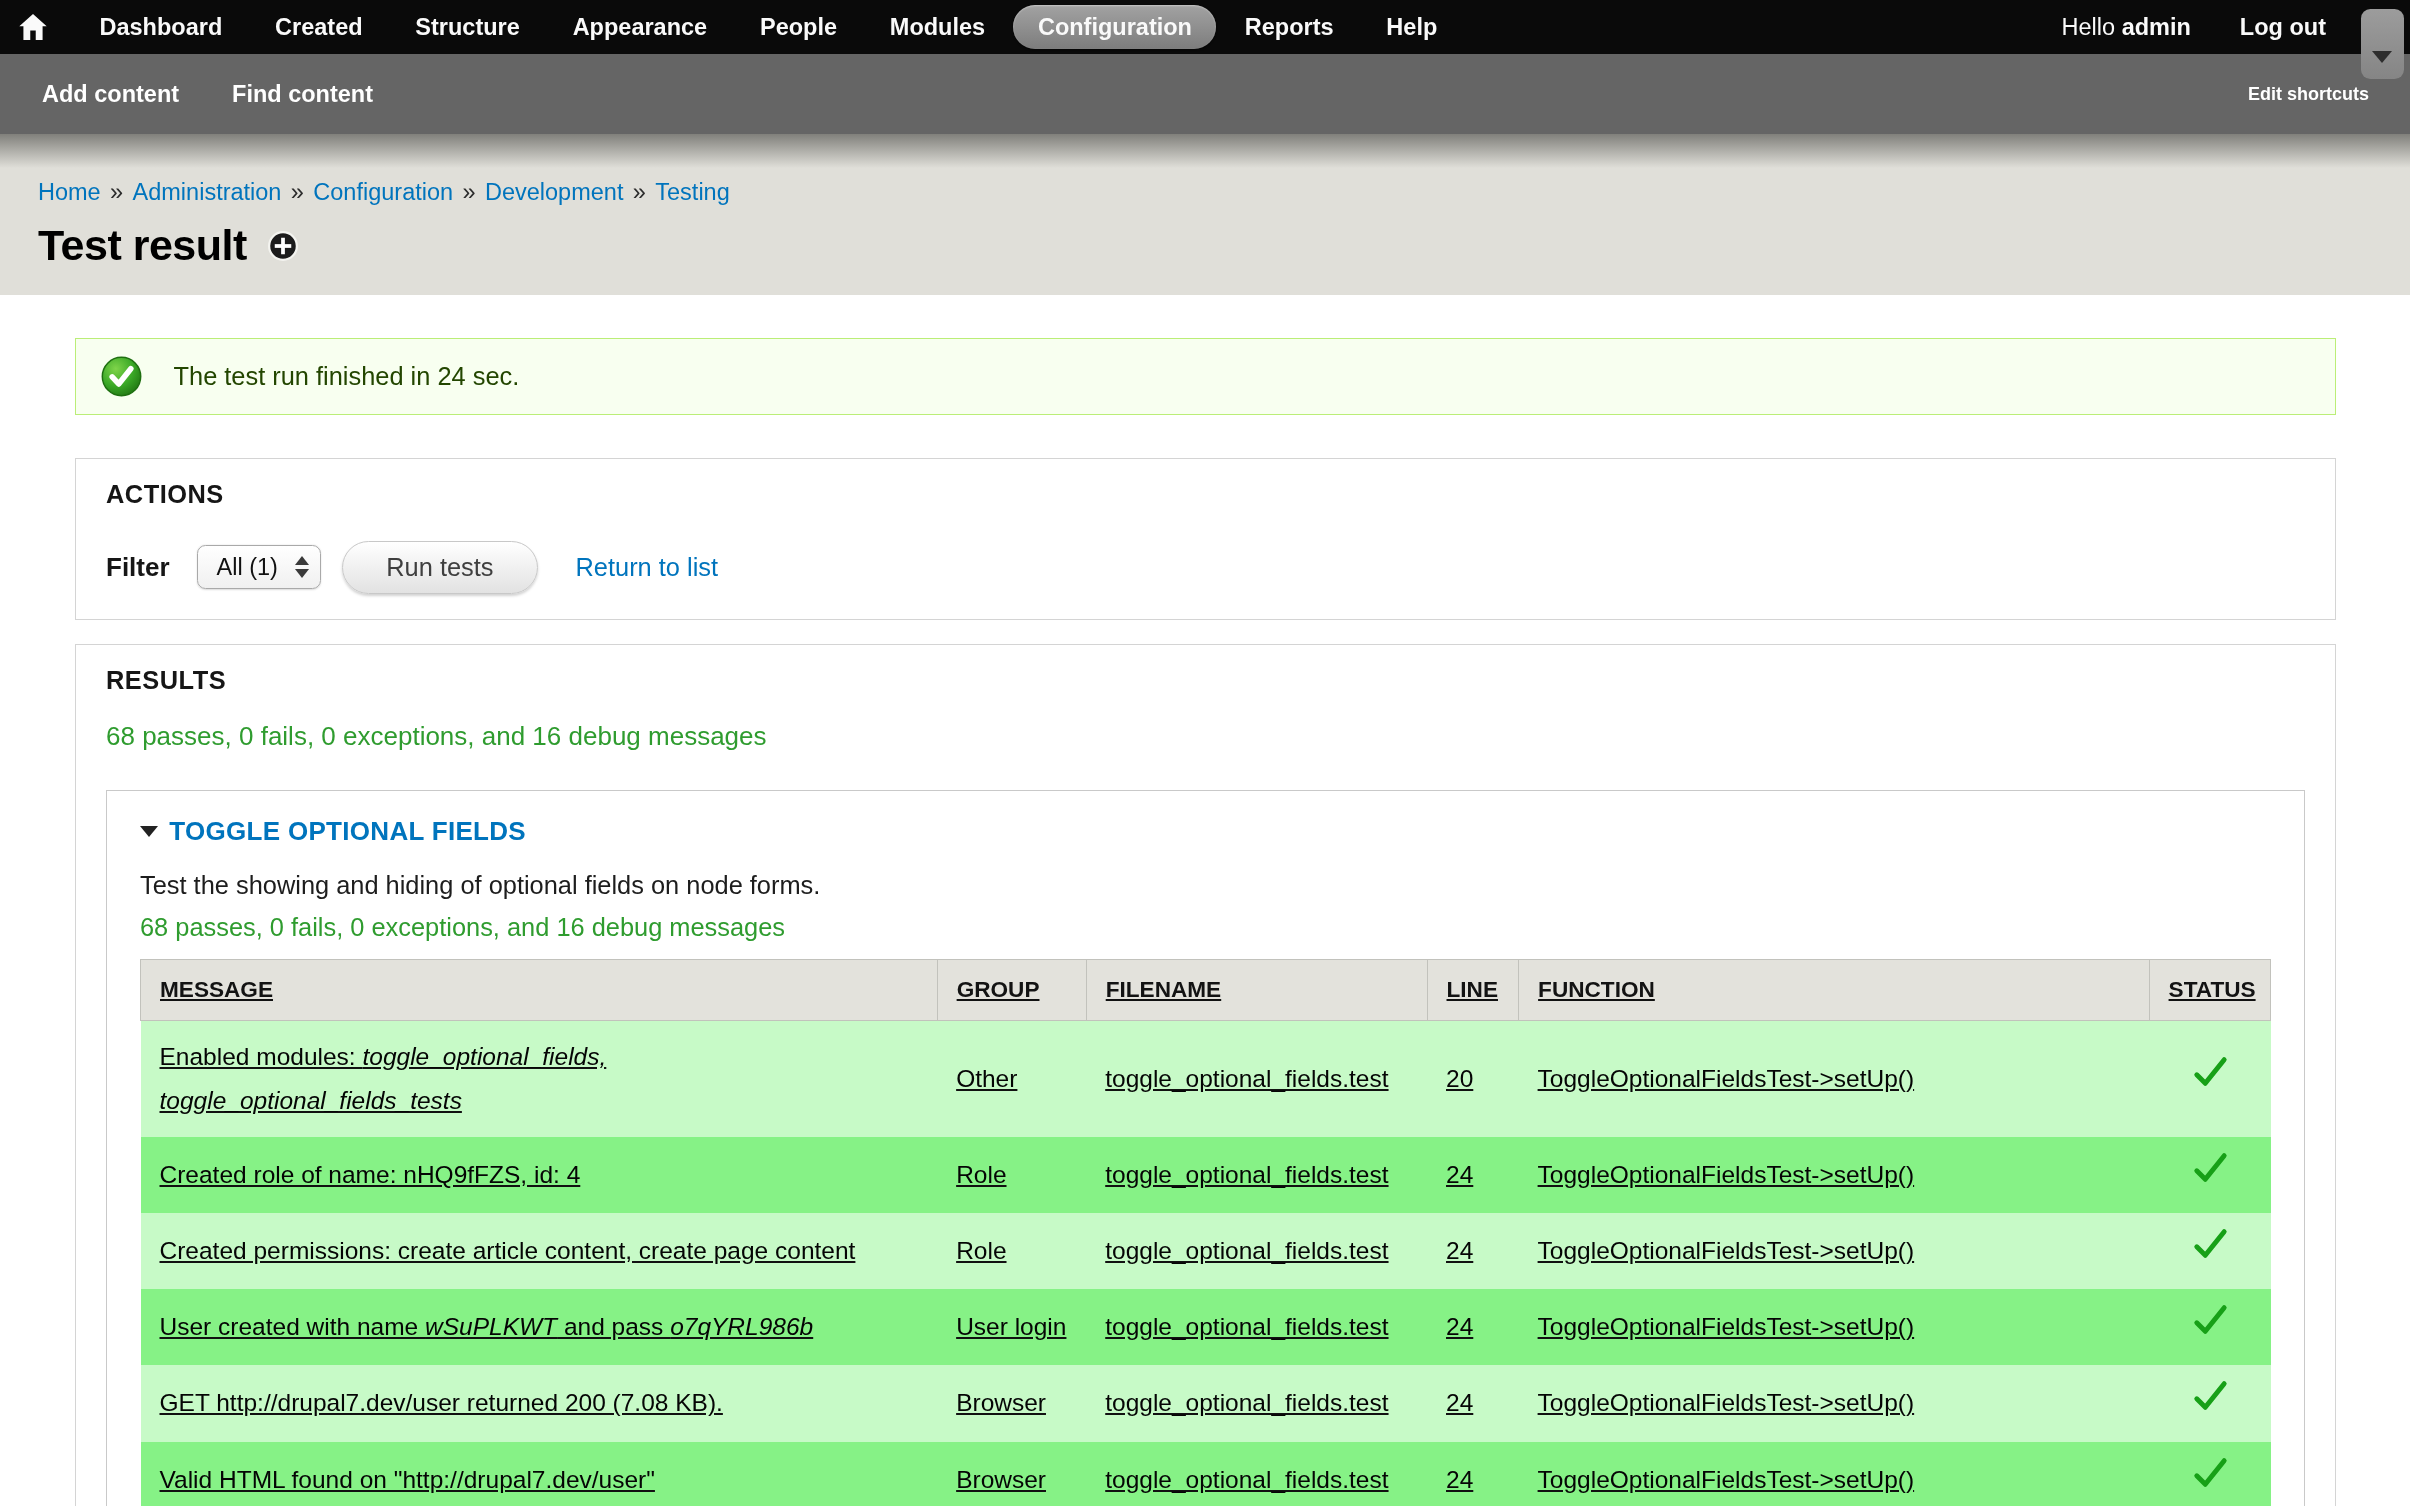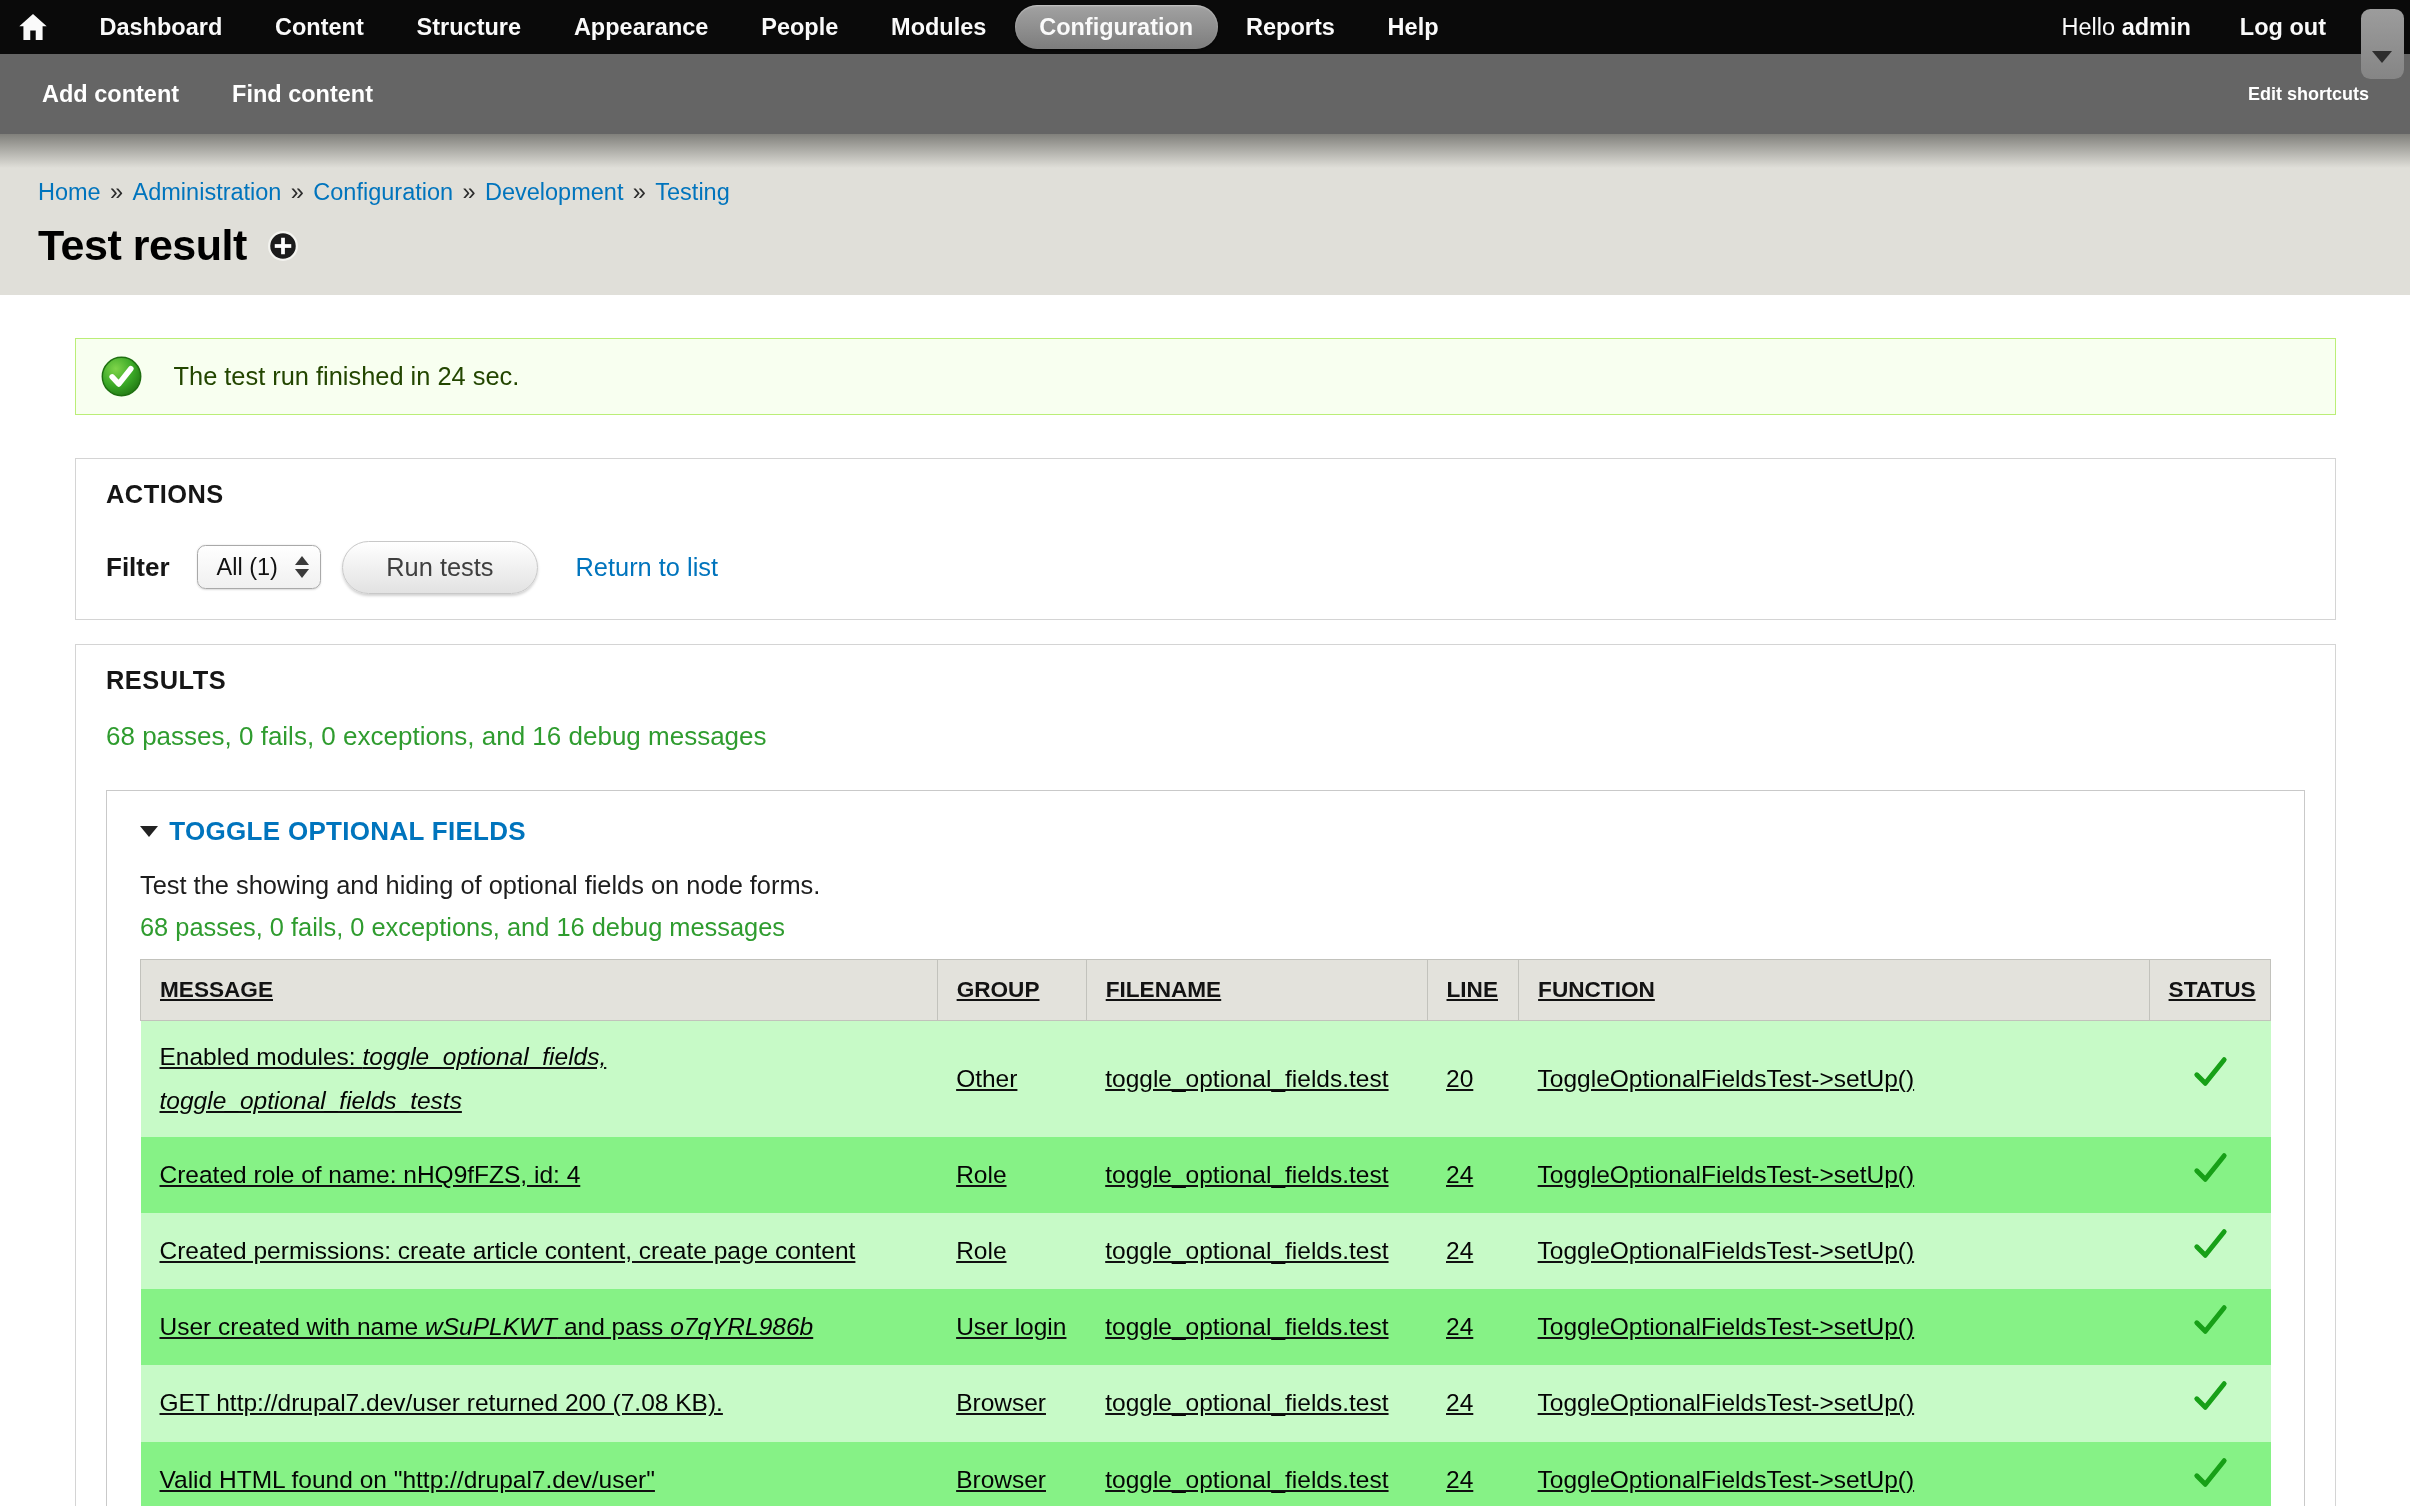--- a/index.html
+++ b/index.html
@@ -134,21 +134,21 @@
 <body>
 
 <div class="toolbar">
   <span class="tb-home">
     <svg width="28" height="26" viewBox="0 0 20 19">
       <path d="M10 0 L20 9 L17 9 L17 19 L12 19 L12 12 L8 12 L8 19 L3 19 L3 9 L0 9 Z" fill="#fafafa"></path>
     </svg>
   </span>
   <span class="tb-menu">
       <span class="tb-item">Dashboard</span>
-      <span class="tb-item">Content</span>
+      <span class="tb-item">Created</span>
       <span class="tb-item">Structure</span>
       <span class="tb-item">Appearance</span>
       <span class="tb-item">People</span>
       <span class="tb-item">Modules</span>
       <span class="tb-item active">Configuration</span>
       <span class="tb-item">Reports</span>
       <span class="tb-item">Help</span>
     </span>
   <span class="tb-right">
     <span class="tb-user"><span>Hello</span>&nbsp;<b>admin</b></span>

